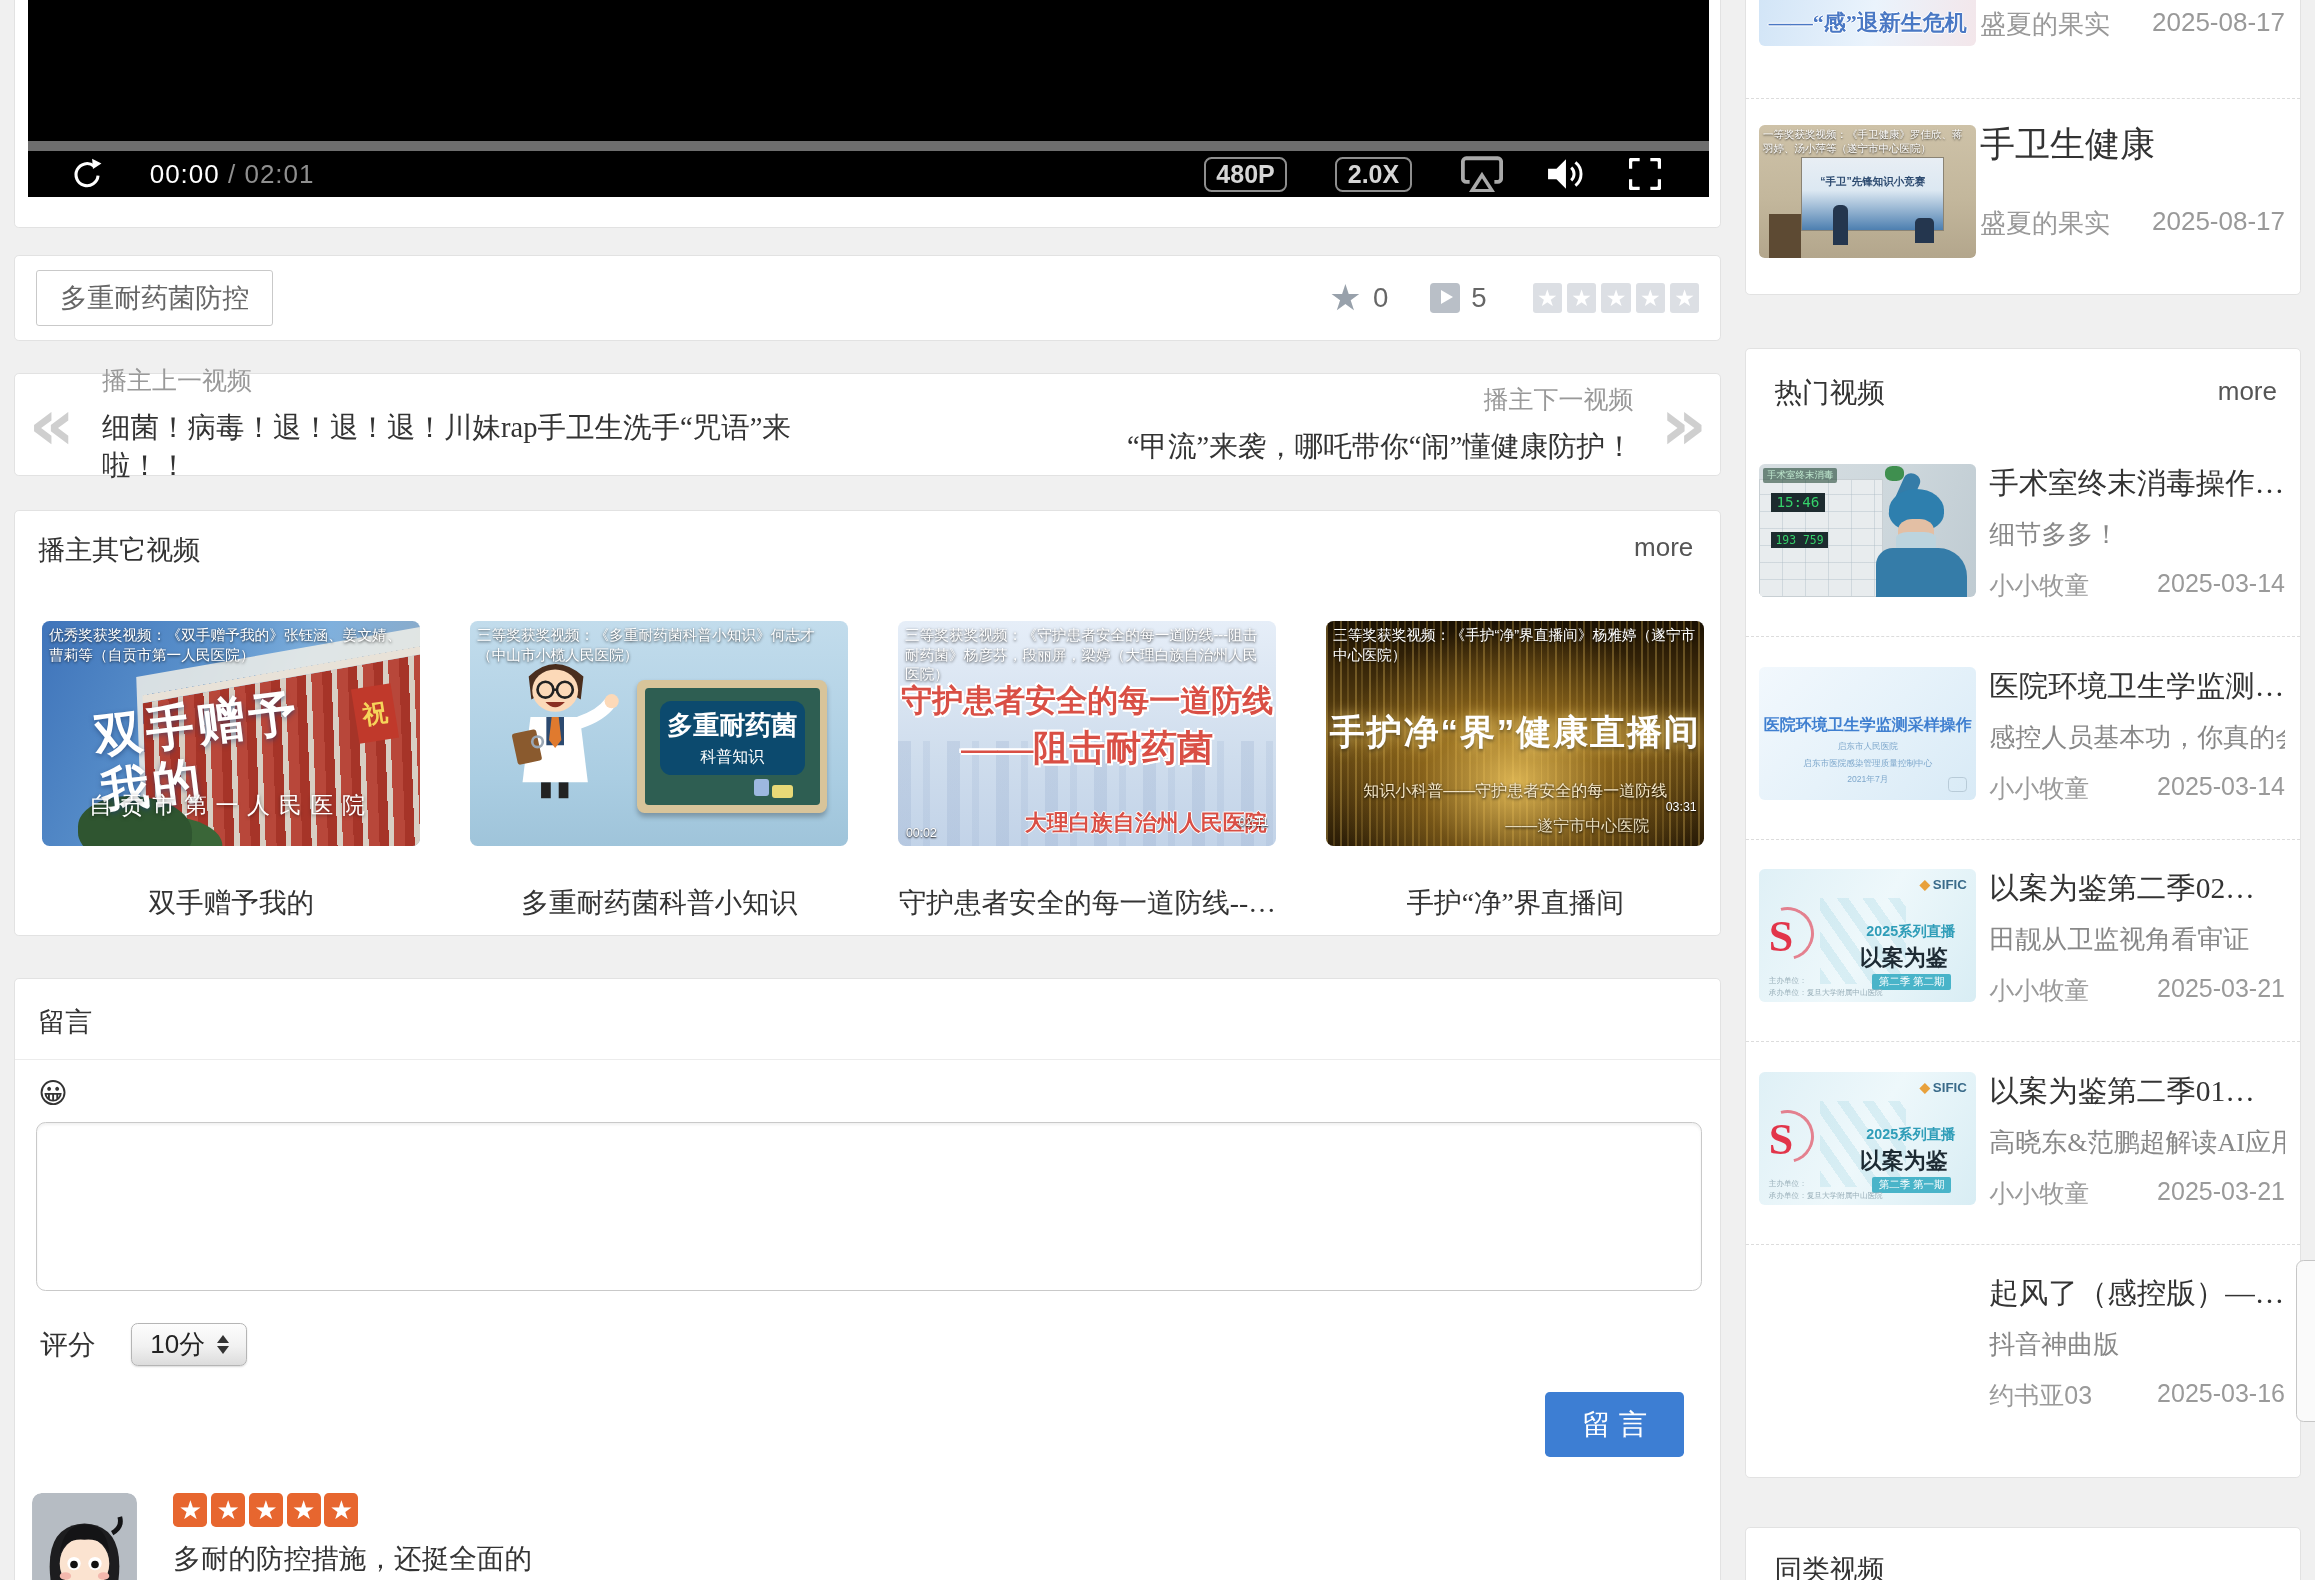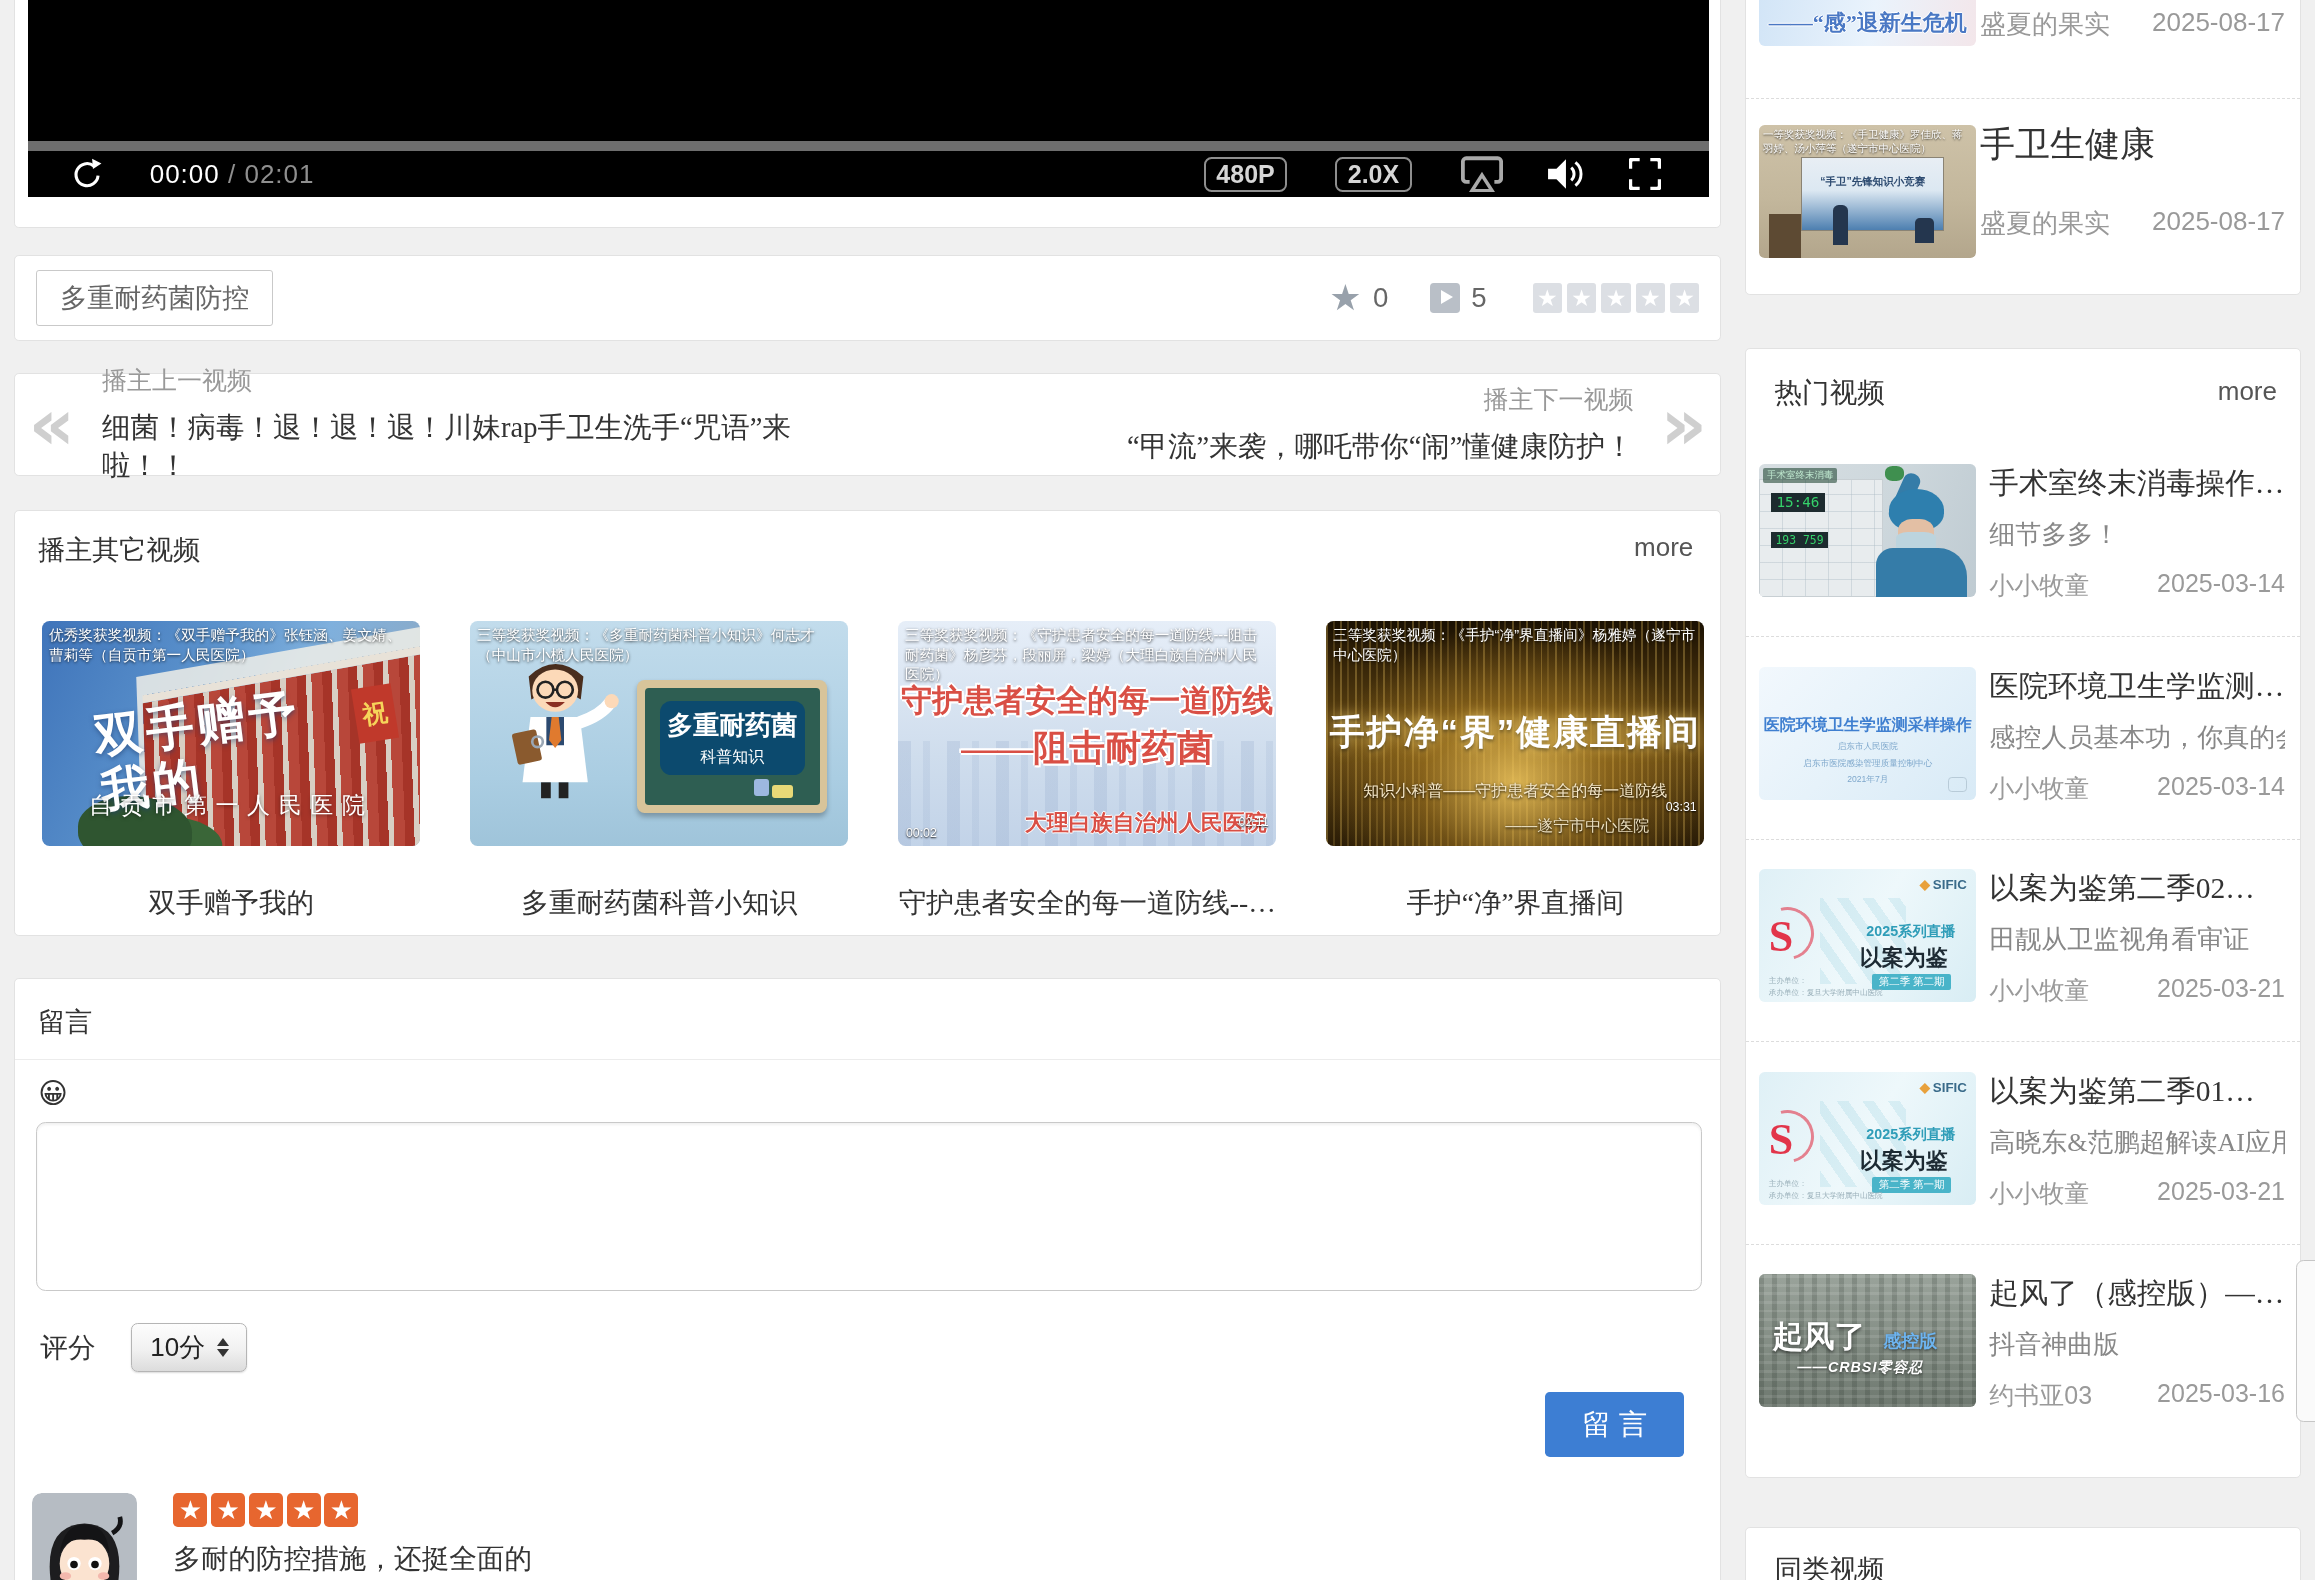--- a/index.html
+++ b/index.html
@@ -112,21 +112,21 @@
   .cm-card { left:14.3px; top:978px; width:1707px; height:666px; }
   .cm-head { position:absolute; left:23px; top:25px; font-size:27px; color:#333; }
   .cm-divider { position:absolute; left:0; right:0; top:80px; border-top:1px solid #ececec; }
   .emoji-btn { position:absolute; left:23px; top:101px; font-size:28.5px; cursor:pointer; line-height:1;
       font-family:"DejaVu Sans", sans-serif; }
   .cm-textarea { position:absolute; left:21px; top:143px; width:1666px; height:169px; border:1px solid #c9c9c9;
       border-radius:9.5px; resize:none; font-size:25px; padding:13.3px; font-family:"Liberation Sans", sans-serif;
       box-shadow:inset 0 1.9px 2.9px rgba(0,0,0,.06); outline:none; }
   .rate-row { position:absolute; left:25px; top:344px; display:flex; align-items:center; }
   .rate-label { font-size:27.6px; color:#333; }
-  .select-box { margin-left:36px; width:116px; height:49px; border:1px solid #b5b5b5; border-radius:6.7px;
+  .select-box { margin-left:36px; width:116px; height:43px; border:1px solid #b5b5b5; border-radius:6.7px;
       background:linear-gradient(180deg,#fdfdfd 0%,#f1f1f1 55%,#dcdcdc 100%); display:flex; align-items:center;
       justify-content:center; gap:11.4px; font-size:26px; color:#222; cursor:pointer;
       box-shadow:0 1px 1.9px rgba(0,0,0,.15); }
   .spin { display:flex; flex-direction:column; gap:2.9px; }
   .spin .up { width:0; height:0; border-left:6.7px solid transparent; border-right:6.7px solid transparent;
       border-bottom:8.6px solid #333; }
   .spin .down { width:0; height:0; border-left:6.7px solid transparent; border-right:6.7px solid transparent;
       border-top:8.6px solid #333; }
   .submit-btn { position:absolute; right:36px; top:413px; width:139px; height:65px; background:#3d7ed3; border:none;
       border-radius:4.8px; color:#fff; font-size:28.5px; cursor:pointer; font-family:"Liberation Sans", sans-serif; }
@@ -530,25 +530,20 @@
     <div class="hi-title">以案为鉴第二季01…</div>
     <div class="hi-desc">高晓东&amp;范鹏超解读AI应用</div>
     <div class="hi-meta">
       <span>小小牧童</span>
       <span>2025-03-21</span>
     </div>
   </div>
   <div class="dash" style="top:895px;"></div>
 
   <div class="hot-item" style="top:925px;">
-    <div class="sb-thumb hi-thumb ht5">
-      <div class="main">起风了</div>
-      <div class="tag">感控版</div>
-      <div class="sub">——CRBSI零容忍</div>
-    </div>
     <div class="hi-title">起风了（感控版）—…</div>
     <div class="hi-desc">抖音神曲版</div>
     <div class="hi-meta">
       <span>约书亚03</span>
       <span>2025-03-16</span>
     </div>
   </div>
 </div>
 
 <div class="card sb-cardC">

